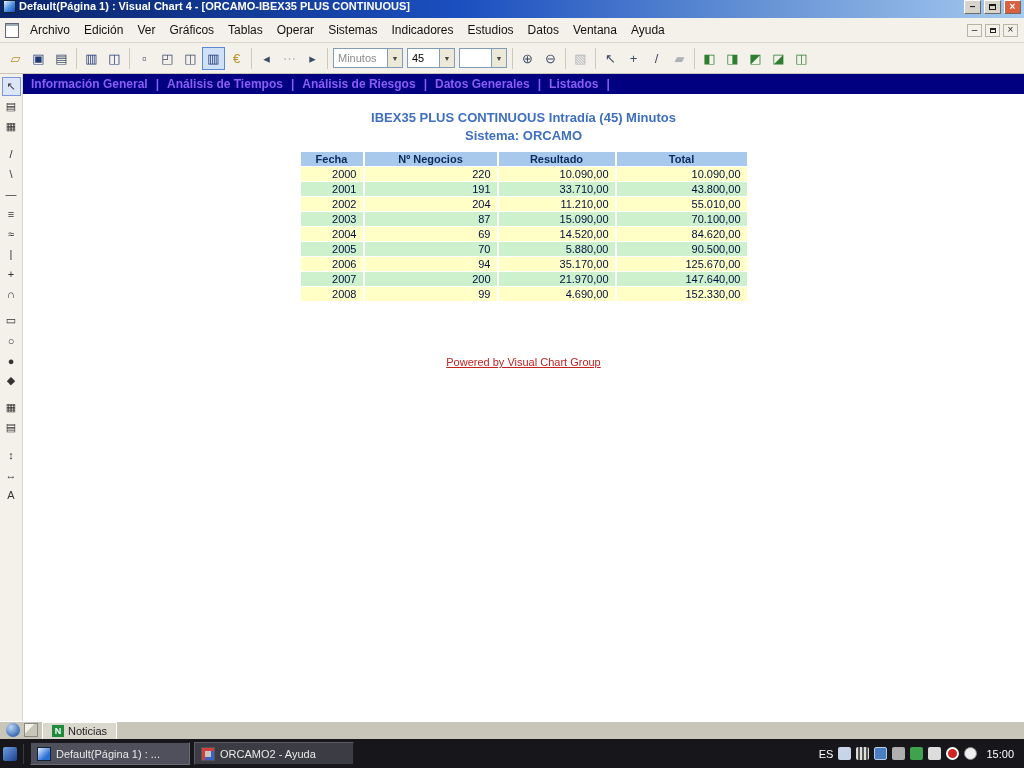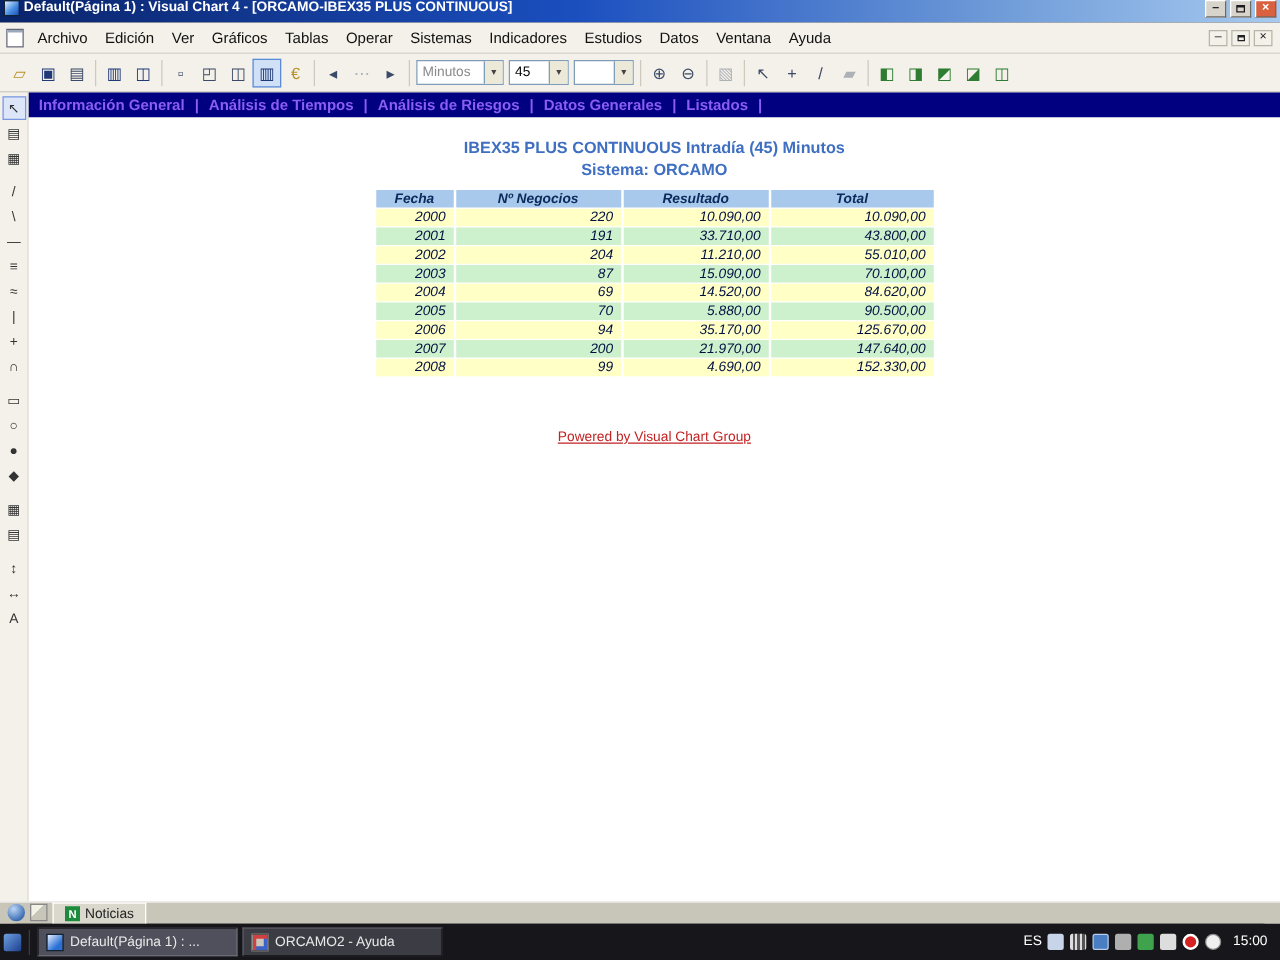--- a/index.html
+++ b/index.html
@@ -57,21 +57,21 @@
   .vbtn.sel { border-color:#7A96DF; background:#DCE6F8; }
   .vsp { height:6px; flex:none; }
 
   .content { flex:1; min-width:0; display:flex; flex-direction:column; }
   .navbar { height:20px; flex:none; background:#000080; color:#8b5cf6; font-weight:bold; font-size:12px;
     display:flex; align-items:center; padding-left:8px; gap:8px; white-space:nowrap; }
   .nav-link { cursor:pointer; }
   .report { flex:1; overflow:auto; text-align:center; padding-top:16px; background:#fff; }
   .rtitle, .rsub { color:#3E6FC1; font-size:13px; font-weight:bold; }
   .rsub { margin-top:3px; }
-  table { margin:8px auto 0; border-collapse:separate; border-spacing:2px 1px; font-size:11px;font-style:italic; }
+  table { margin:8px auto 12px; border-collapse:separate; border-spacing:2px 1px; font-size:11px; }
   th { background:#A9C9EC; color:#0A2A5C; font-weight:bold; padding:1px 6px; text-align:center; }
   td { padding:1px 6px; text-align:right; color:#001040; }
   .c0 { width:62px; } .c1 { width:132px; } .c2 { width:116px; } .c3 { width:130px; }
   tr.y td { background:#FFFFC6; }
   tr.g td { background:#CDF0CD; }
   .powered { display:inline-block; margin-top:42px; color:#C22222; font-size:11px;
     text-decoration:underline; cursor:pointer; }
 
   
   .bottomstrip { height:18px; flex:none; background:#C8C5B9; border-top:1px solid #fff;
@@ -91,21 +91,21 @@
   .tksep { width:1px; height:20px; background:#3A3A42; flex:none; margin:0 2px; }
   .tkbtn { height:23px; width:160px; flex:none; display:flex; align-items:center; gap:5px; padding:0 6px;
     font-size:11px; color:#E8E8E8; background:#3C3C44; overflow:hidden; white-space:nowrap;
     border:1px solid; border-color:#5A5A64 #1A1A1E #1A1A1E #5A5A64; }
   .tkbtn.active { background:#50505C; border-color:#1A1A1E #6A6A74 #6A6A74 #1A1A1E; }
   .tkicon { width:14px; height:14px; flex:none; }
   .tkicon.vc { background:linear-gradient(135deg,#E8F0FF,#2A6FD6 70%); border:1px solid #123; }
   .tkicon.paint { background:#C9C6BC; border:1px solid #555;
     box-shadow:inset 3px 3px 0 #D04040, inset -3px -3px 0 #3C62C8; }
   .tklabel { overflow:hidden; text-overflow:ellipsis; }
-  .tray { margin-left:auto; display:flex; align-items:flex-start; gap:5px; color:#fff; font-size:11px; padding-right:7px; }
+  .tray { margin-left:auto; display:flex; align-items:center; gap:5px; color:#fff; font-size:11px; padding-right:7px; }
   .trayicon { width:13px; height:13px; flex:none; border-radius:2px; }
   .ti-kb { background:#C8D4E8; } .ti-net { background:repeating-linear-gradient(90deg,#DDD 0 2px,#555 2px 4px); }
   .ti-disp { background:#4A7EC2; border:1px solid #B8CCE8; } .ti-rem { background:#AFAFAF; }
   .ti-chat { background:#3FA34D; } .ti-vol { background:#DDDDDD; }
   .ti-av { background:#D42222; border-radius:50%; border:2px solid #fff; width:13px; height:13px; }
   .ti-clk { background:#EFEFEF; border-radius:50%; border:1px solid #888; }
   .clock { margin-left:4px; }
 </style>
 </head>
 <body>

